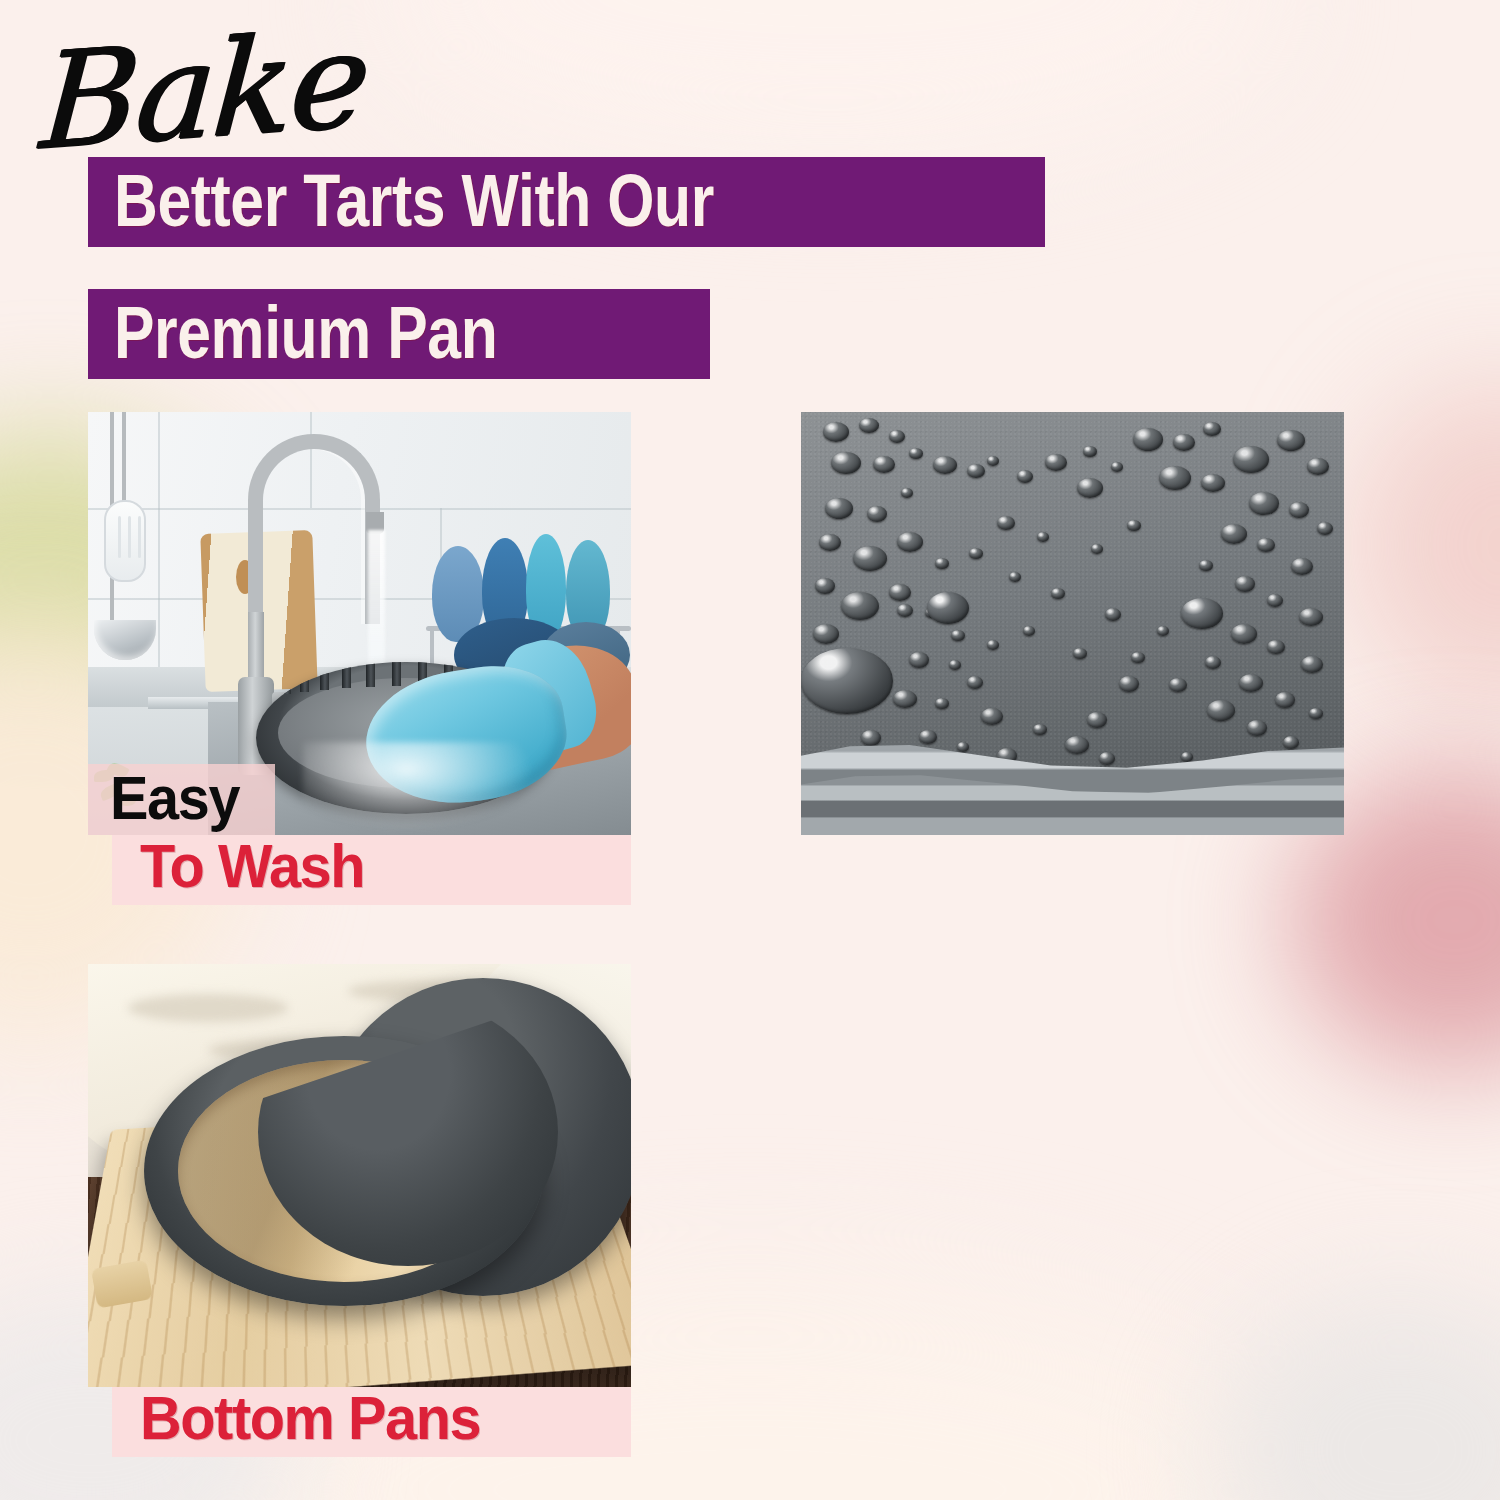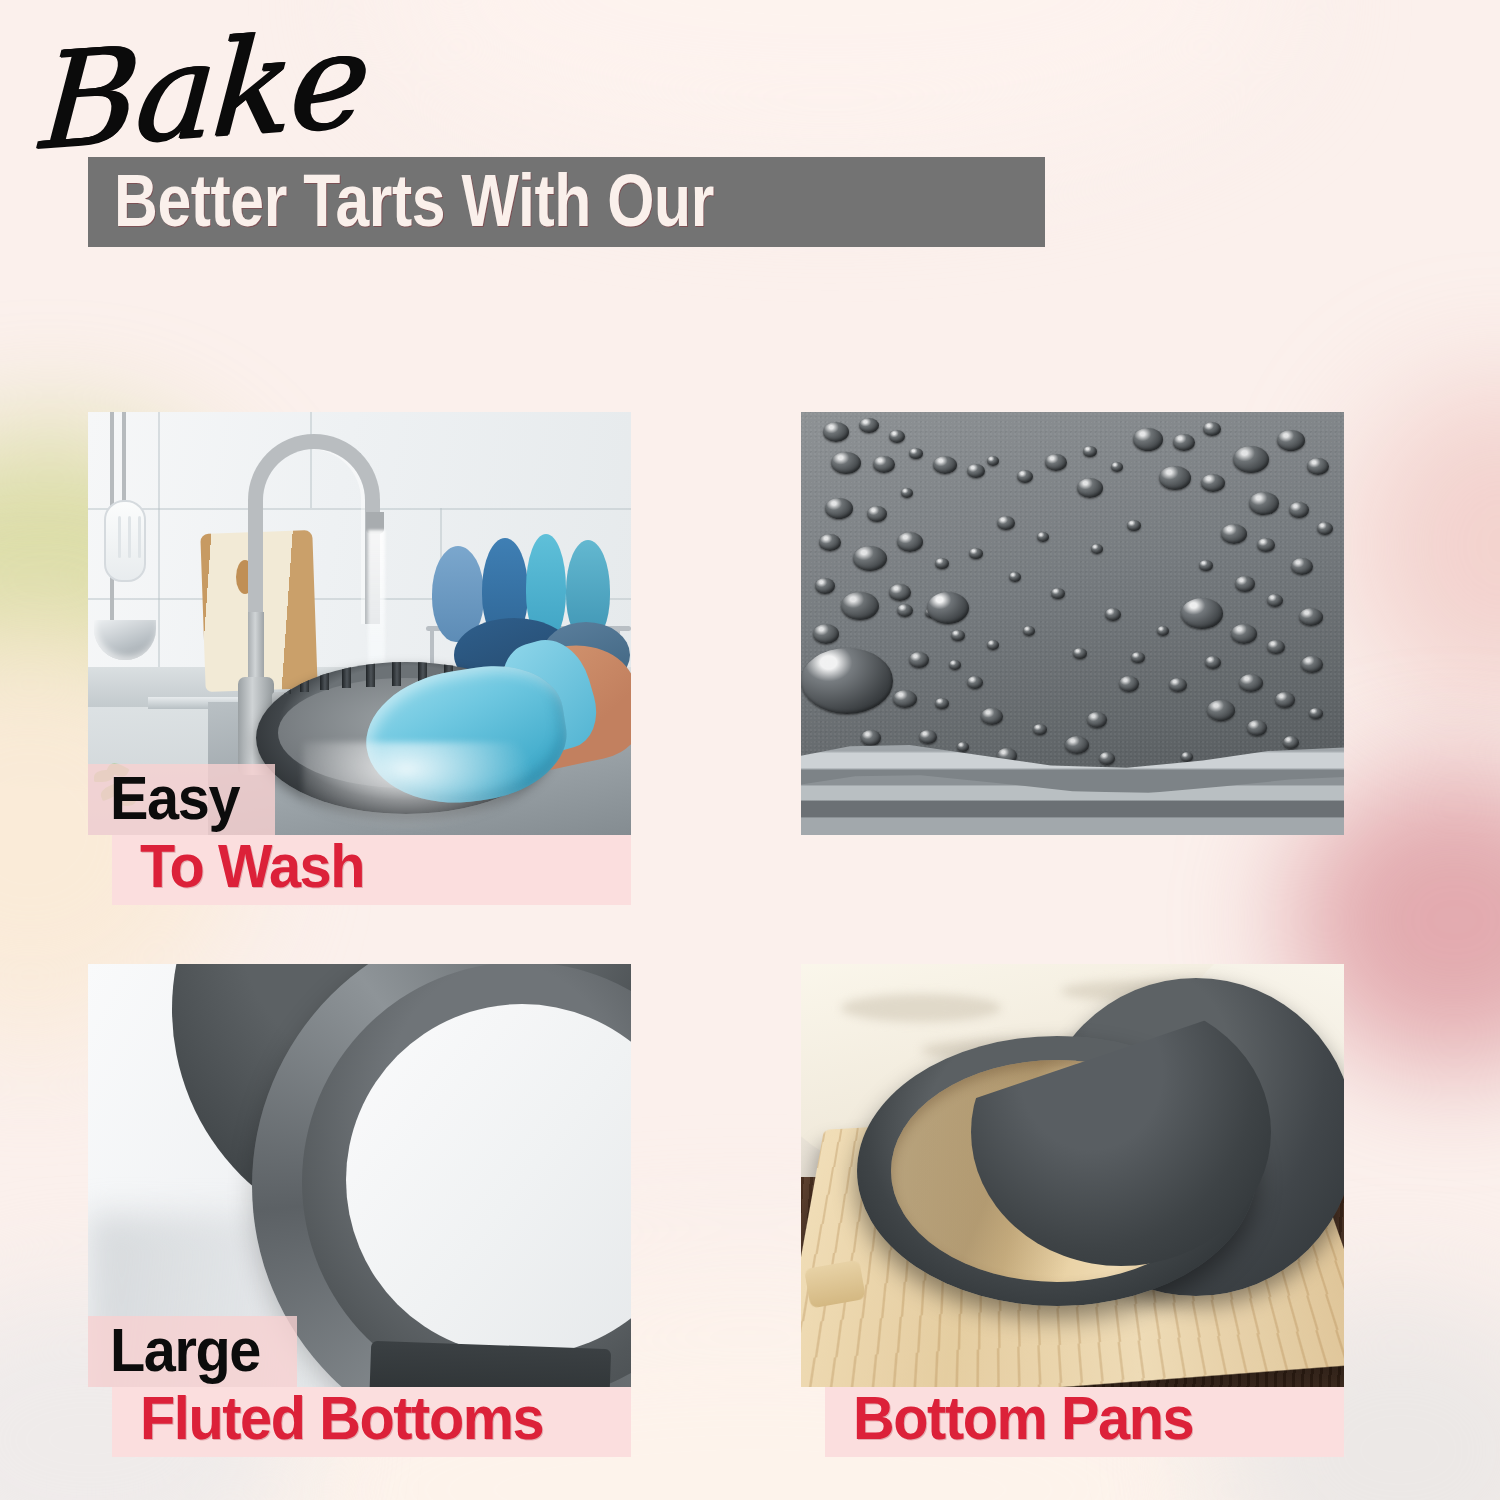--- a/index.html
+++ b/index.html
@@ -74,21 +74,21 @@
     color:#0b0b0b;
     z-index:4;
     transform:rotate(-4deg) skewX(-8deg);
     transform-origin:left bottom;
     text-shadow:1.4px 0 0 #0b0b0b, -1.4px 0 0 #0b0b0b, 0 1px 0 #0b0b0b;
   }
 
   .hl-row{ position:absolute; left:88px; z-index:3; }
   .hl-block{
     display:inline-block;
-    background:#737373;
+    background:#701a75;
     padding:9px 22px 11px 26px;
   }
   .hl-text{
     display:block;
     font-family:"Liberation Sans", sans-serif;
     font-weight:bold;
     color:#faf0eb;
     font-size:74px;
     line-height:0.95;
     letter-spacing:-0.5px;
@@ -454,20 +454,25 @@
   <div id="header">
 
     <div id="script-word">Bake</div>
 
     <div class="hl-row" id="hl-row-1">
       <div class="hl-block">
         <span class="hl-text">Better Tarts With Our</span>
       </div>
     </div>
 
+    <div class="hl-row" id="hl-row-2">
+      <div class="hl-block">
+        <span class="hl-text">Premium Pan</span>
+      </div>
+    </div>
   </div>
 
   <div id="grid">
 
     <div class="tile">
       <div class="photo p1">
         <div class="wall"></div>
         <div class="tilegrout" style="left:0;top:96px;width:543px;height:2px;"></div>
         <div class="tilegrout" style="left:0;top:186px;width:543px;height:2px;"></div>
         <div class="tilegrout" style="left:70px;top:0;width:2px;height:270px;"></div>
@@ -653,38 +658,20 @@
         <div class="drop" style="left:340px;top:366px;width:14px;height:11px;"></div>
         <div class="drop" style="left:430px;top:352px;width:18px;height:14px;"></div>
         <div class="drop" style="left:380px;top:340px;width:12px;height:10px;"></div>
 
         <div class="rim"></div>
         <div class="rim2"></div>
       </div>
 
     </div>
 
-    <div class="tile">
-      <div class="photo p3">
-        <div class="shadow-sweep"></div>
-        <div class="disc-back"></div>
-        <div class="ring-outer"></div>
-        <div class="ring-flute"></div>
-        <div class="ring-inner"></div>
-        <div class="ring-hole"></div>
-        <div class="base-dark"></div>
-      </div>
-
-      <div class="label-top">
-        <span>Large</span>
-      </div>
-      <div class="label-bottom">
-        <span>Fluted Bottoms</span>
-      </div>
-    </div>
 
     <div class="tile">
       <div class="photo p4">
         <div class="cloth"></div>
         <div class="cloth-right"></div>
         <div class="cloth-fold" style="left:40px;top:30px;width:160px;height:28px;"></div>
         <div class="cloth-fold" style="left:120px;top:74px;width:200px;height:24px;"></div>
         <div class="cloth-fold" style="left:260px;top:16px;width:170px;height:22px;"></div>
         <div class="tabletop">
           <div class="table-grain"></div>

